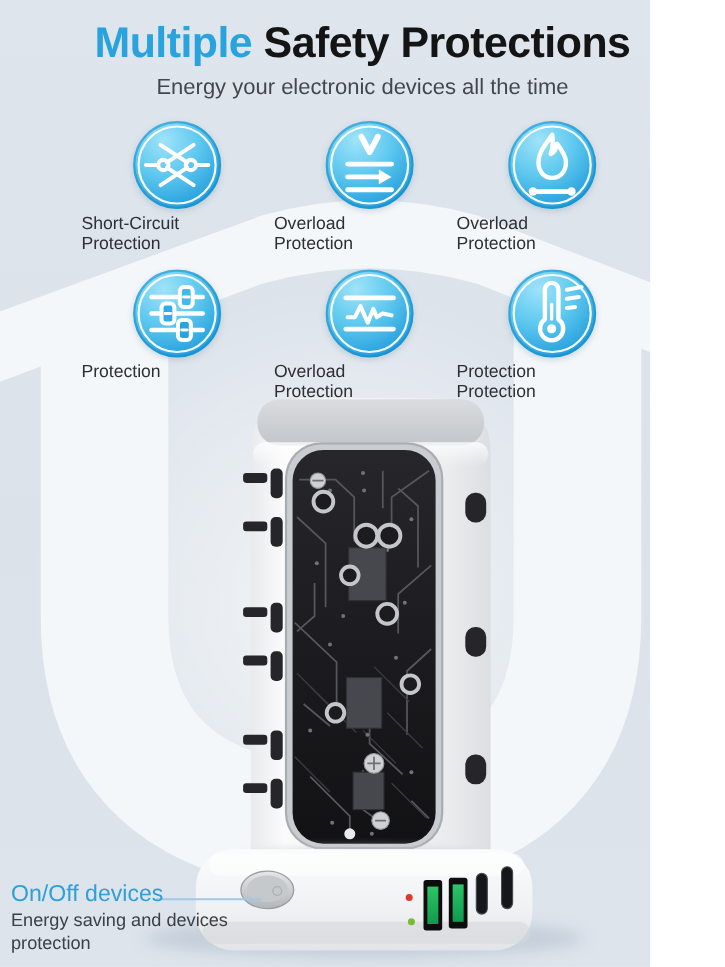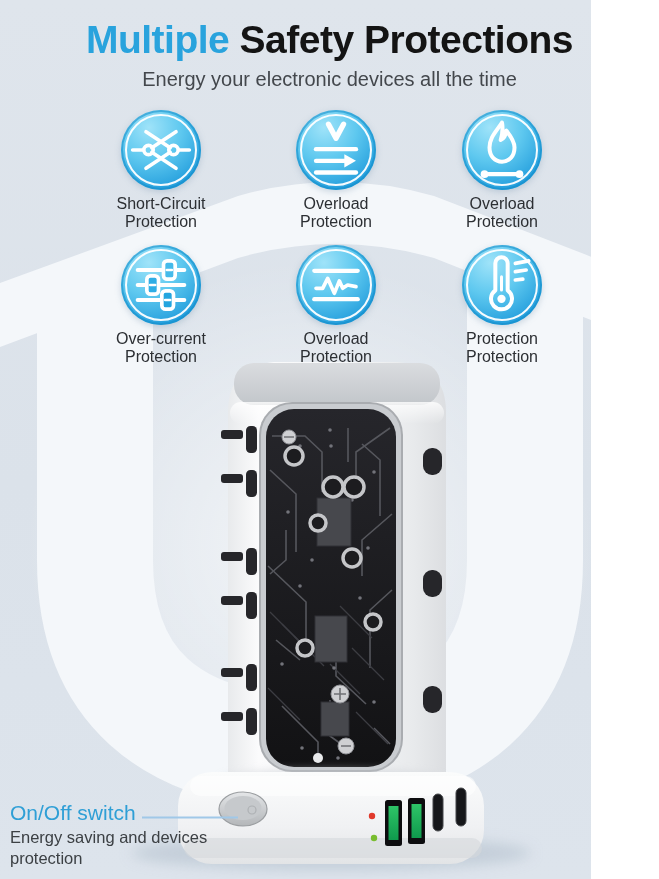--- a/index.html
+++ b/index.html
@@ -4,21 +4,21 @@
 <style>
   html,body{margin:0;padding:0;}
   body{width:659px;height:879px;overflow:hidden;font-family:"Liberation Sans",sans-serif;}
   .canvas{position:relative;width:591px;height:879px;background:linear-gradient(180deg,#dfe5ec 0%,#dbe2ea 55%,#dde4ec 100%);overflow:hidden;}
   .scene{position:absolute;left:0;top:0;}
   
   .title{position:absolute;left:0;top:18px;width:659px;text-align:center;font-size:39px;font-weight:bold;letter-spacing:-0.5px;color:#141414;white-space:nowrap;}
   .title .hl{color:#29a3dd;}
   .subtitle{position:absolute;left:0;top:68px;width:659px;text-align:center;font-size:20px;color:#43474c;}
   
-  .feature{position:absolute;width:174px;text-align:center;}
+  .feature{position:absolute;width:174px;}
   .badge{position:relative;width:80px;height:80px;margin:0 auto;border-radius:50%;
     background:radial-gradient(circle at 35% 22%, #9fe3f9 0%, #5ec8ef 40%, #259fdd 78%, #1391d2 100%);
     box-shadow:inset 0 0 0 2px rgba(18,140,200,.55), 0 2px 6px rgba(120,150,175,.35);}
   .badge .ring{position:absolute;inset:4px;border:2px solid rgba(255,255,255,.95);border-radius:50%;}
   .badge svg{position:absolute;inset:0;width:80px;height:80px;}
   .flabel{margin-top:5px;font-size:16px;line-height:18px;color:#2c2f33;}
   
   .anno-title{position:absolute;left:10px;top:801px;font-size:21px;color:#2f9fd6;}
   .anno-desc{position:absolute;left:10px;top:827px;font-size:16.5px;line-height:21px;color:#3c4044;}
 </style>
@@ -292,21 +292,20 @@
         <line x1="10" y1="33" x2="38" y2="33" stroke-width="2.4"></line>
         <rect x="25.5" y="9.5" width="7" height="11" rx="2.2" fill="#45baea" stroke-width="2.2"></rect>
         <line x1="27.5" y1="15" x2="30.5" y2="15" stroke-width="1.6"></line>
         <rect x="15.5" y="18.5" width="7" height="11" rx="2.2" fill="#2fade5" stroke-width="2.2"></rect>
         <line x1="17.5" y1="24" x2="20.5" y2="24" stroke-width="1.6"></line>
         <rect x="24.5" y="27.5" width="7" height="11" rx="2.2" fill="#23a5df" stroke-width="2.2"></rect>
         <line x1="26.5" y1="33" x2="29.5" y2="33" stroke-width="1.6"></line>
       </svg>
     </div>
     <div class="flabel">
-        <div>Over-current</div>
         <div>Protection</div>
       </div>
   </div>
 
   <div class="feature" style="left:249px;top:245px;">
     <div class="badge">
         <div class="ring"></div>
       <svg viewBox="0 0 48 48" fill="none" stroke="#ffffff" stroke-linecap="round" stroke-linejoin="round">
         <line x1="11" y1="15.5" x2="37" y2="15.5" stroke-width="2.6"></line>
         <line x1="11" y1="32.5" x2="37" y2="32.5" stroke-width="2.6"></line>
@@ -330,19 +329,19 @@
         <line x1="32" y1="16" x2="38.5" y2="15" stroke-width="2.2"></line>
         <line x1="32" y1="21" x2="36.5" y2="20.5" stroke-width="2.2"></line>
       </svg>
     </div>
     <div class="flabel">
         <div>Protection</div>
         <div>Protection</div>
       </div>
   </div>
 
-  <div class="anno-title">On/Off switch</div>
+  <div class="anno-title">On/Off devices</div>
   <div class="anno-desc">
     <div>Energy saving and devices</div>
     <div>protection</div>
   </div>
 
 </div>
 
 </body></html>

